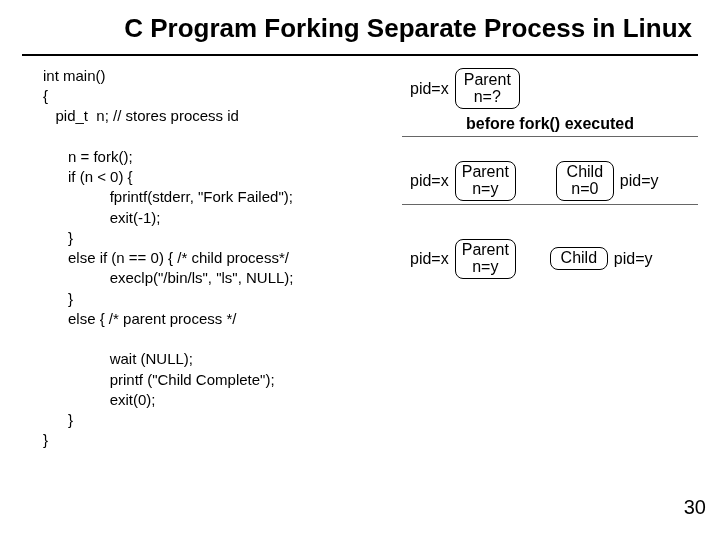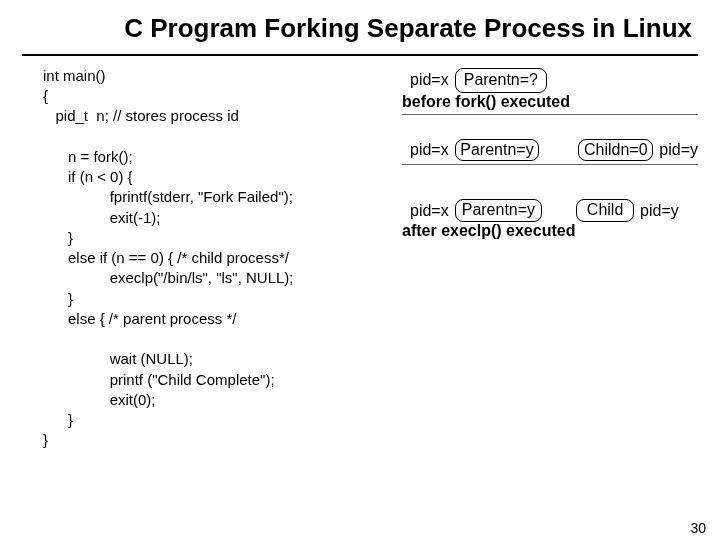--- a/index.html
+++ b/index.html
@@ -45,51 +45,53 @@
   .row {
     display: flex;
     align-items: center;
     gap: 6px;
     justify-content: flex-start;
     margin-left: 8px;
   }
   .pidlabel { font-size: 16px; font-weight: normal; }
   .box {
     display: inline-flex;
+    flex-direction: column;
     align-items: center;
     justify-content: center;
     border: 1.5px solid #000;
     border-radius: 8px;
     background: #fff;
     padding: 2px 6px;
     font-size: 16px;
     line-height: 1.05;
     min-width: 58px;
     text-align:center;
   }
   .box.big { min-width: 60px; padding:3px 8px; }
   .box .boxname { font-size: 16px; }
   .box .boxval { font-size: 16px; }
   .caption {
     font-weight: bold;
     font-size: 16px;
-    text-align: left;
+    text-align: center;
+    margin-top: 6px;
   }
   .sep {
     border-top: 1px solid #666;
     margin: 3px 0 5px 0;
   }
   .stage1 { margin-top: 2px; }
   .stage2 { margin-top: 24px; }
   .stage3 { margin-top: 34px; }
   .pagenum {
     position: absolute;
     right: 14px;
-    bottom: 4px;
-    font-size: 14px;
+    bottom: 21px;
+    font-size: 20px;
   }
 </style>
 </head>
 <body>
 
 <div class="title">C Program Forking Separate Process in Linux</div>
 <div class="rule"></div>
 
 <div class="content">
 
@@ -150,19 +152,18 @@
         <span class="box">
           <span class="boxname">Parent</span>
           <span class="boxval">n=y</span>
         </span>
         <span style="width:22px"></span>
         <span class="box" style="min-height:22px; padding:2px 8px;">
           <span class="boxname">Child</span>
         </span>
         <span class="pidlabel">pid=y</span>
       </div>
-      <div class="caption">after execlp() executed</div>
     </div>
 
   </div>
 </div>
 
 <div class="pagenum">30</div>
 
 </body></html>

